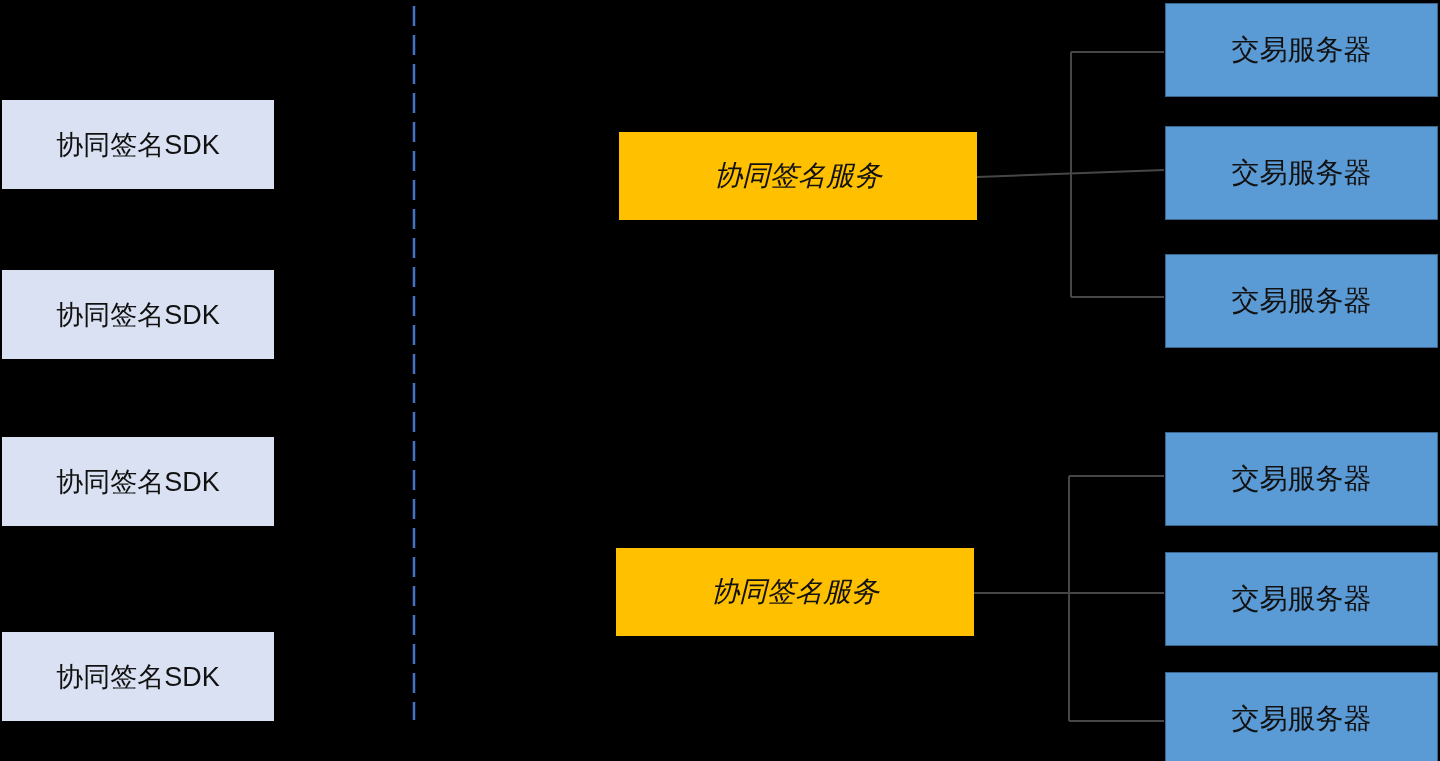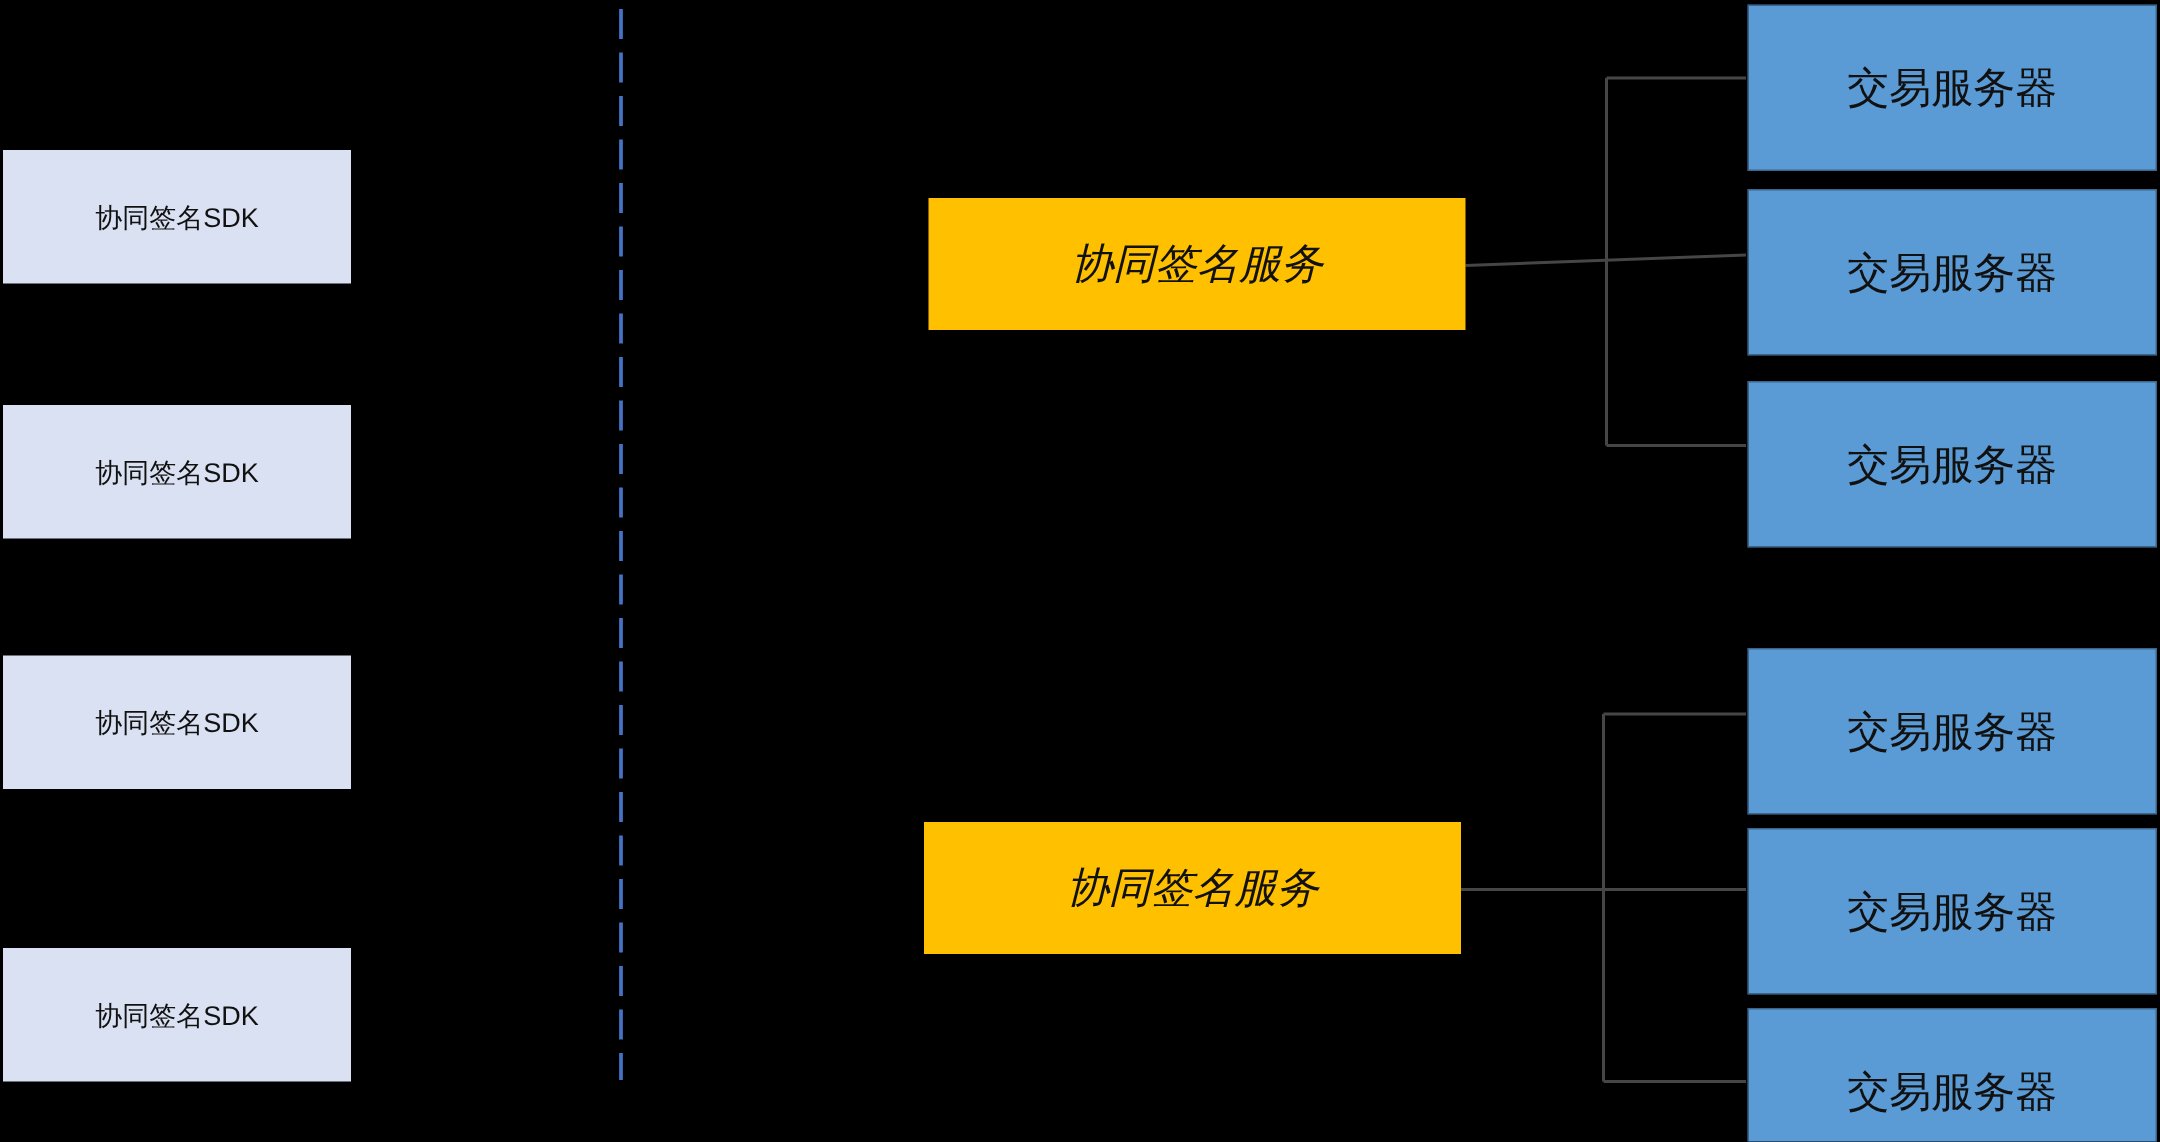--- a/index.html
+++ b/index.html
@@ -23,33 +23,33 @@
     position:absolute;
     display:flex;
     align-items:center;
     justify-content:center;
     text-align:center;
     color:var(--text,#111);
     box-sizing:border-box;
     white-space:nowrap;
   }
   .sdk-node{
-    width:232px;height:89px;
+    width:272px;height:89px;
     left:2px;
     background:var(--sdk_fill,#D9E1F2);
-    font-size:18px;
+    font-size:27px;
   }
   .service-node{
     width:358px;height:88px;
     background:var(--service_fill,#FFC000);
     font-size:28px;
     font-style:italic;
   }
   .server-node{
-    width:273px;height:111px;
+    width:273px;height:94px;
     left:1165px;
     background:var(--server_fill,#5B9BD5);
     border:1px solid rgba(0,0,0,0.35);
     font-size:28px;
   }
   line.connector{
     stroke:var(--connector,#464646);
     stroke-width:2;
   }
   line.divider{

